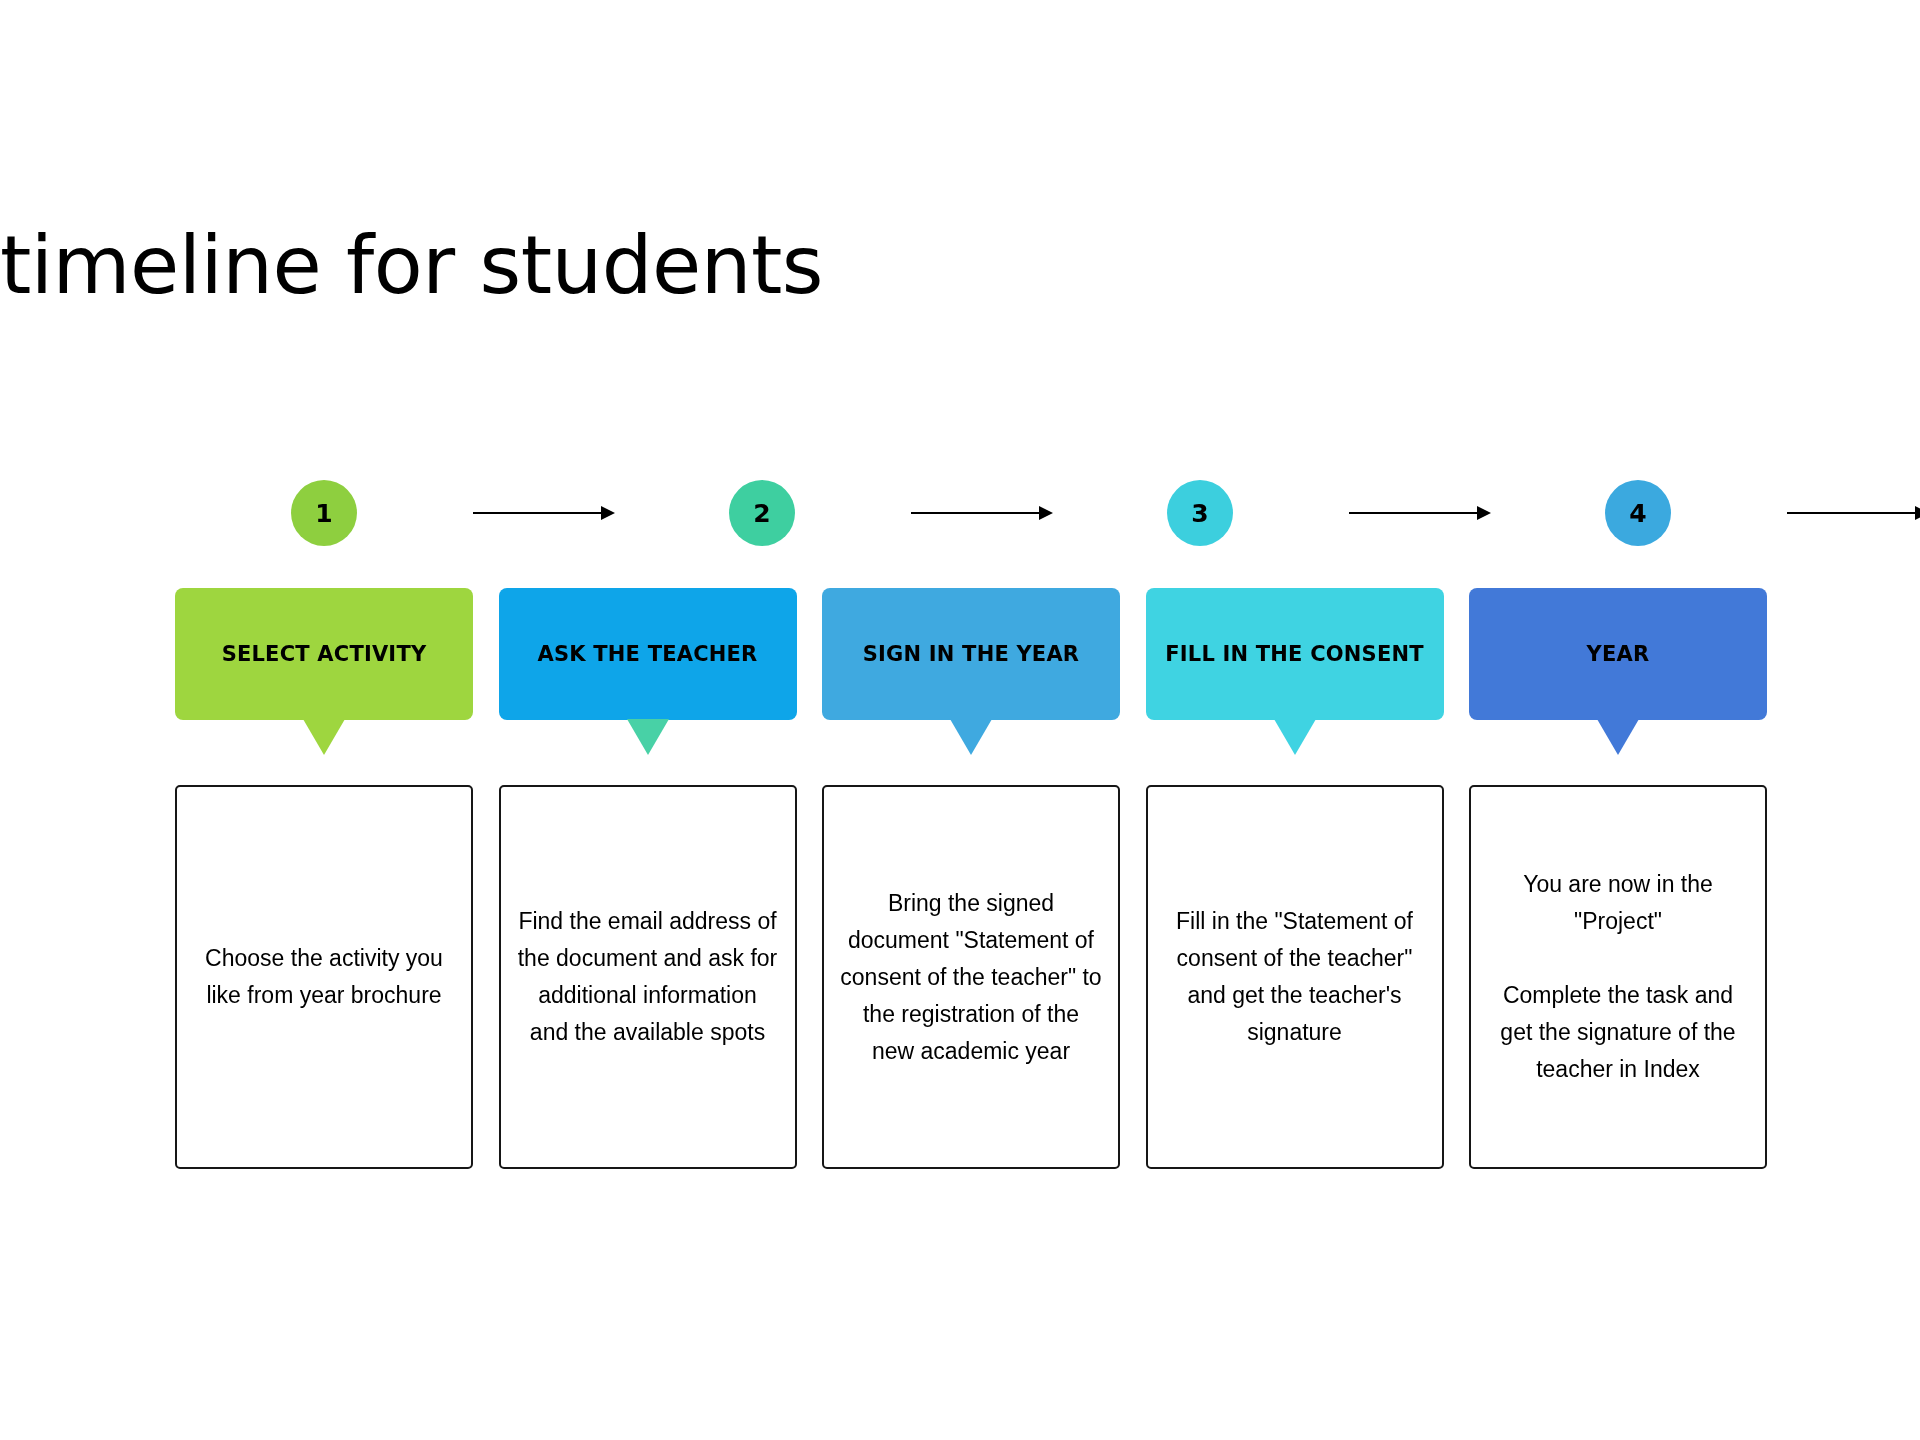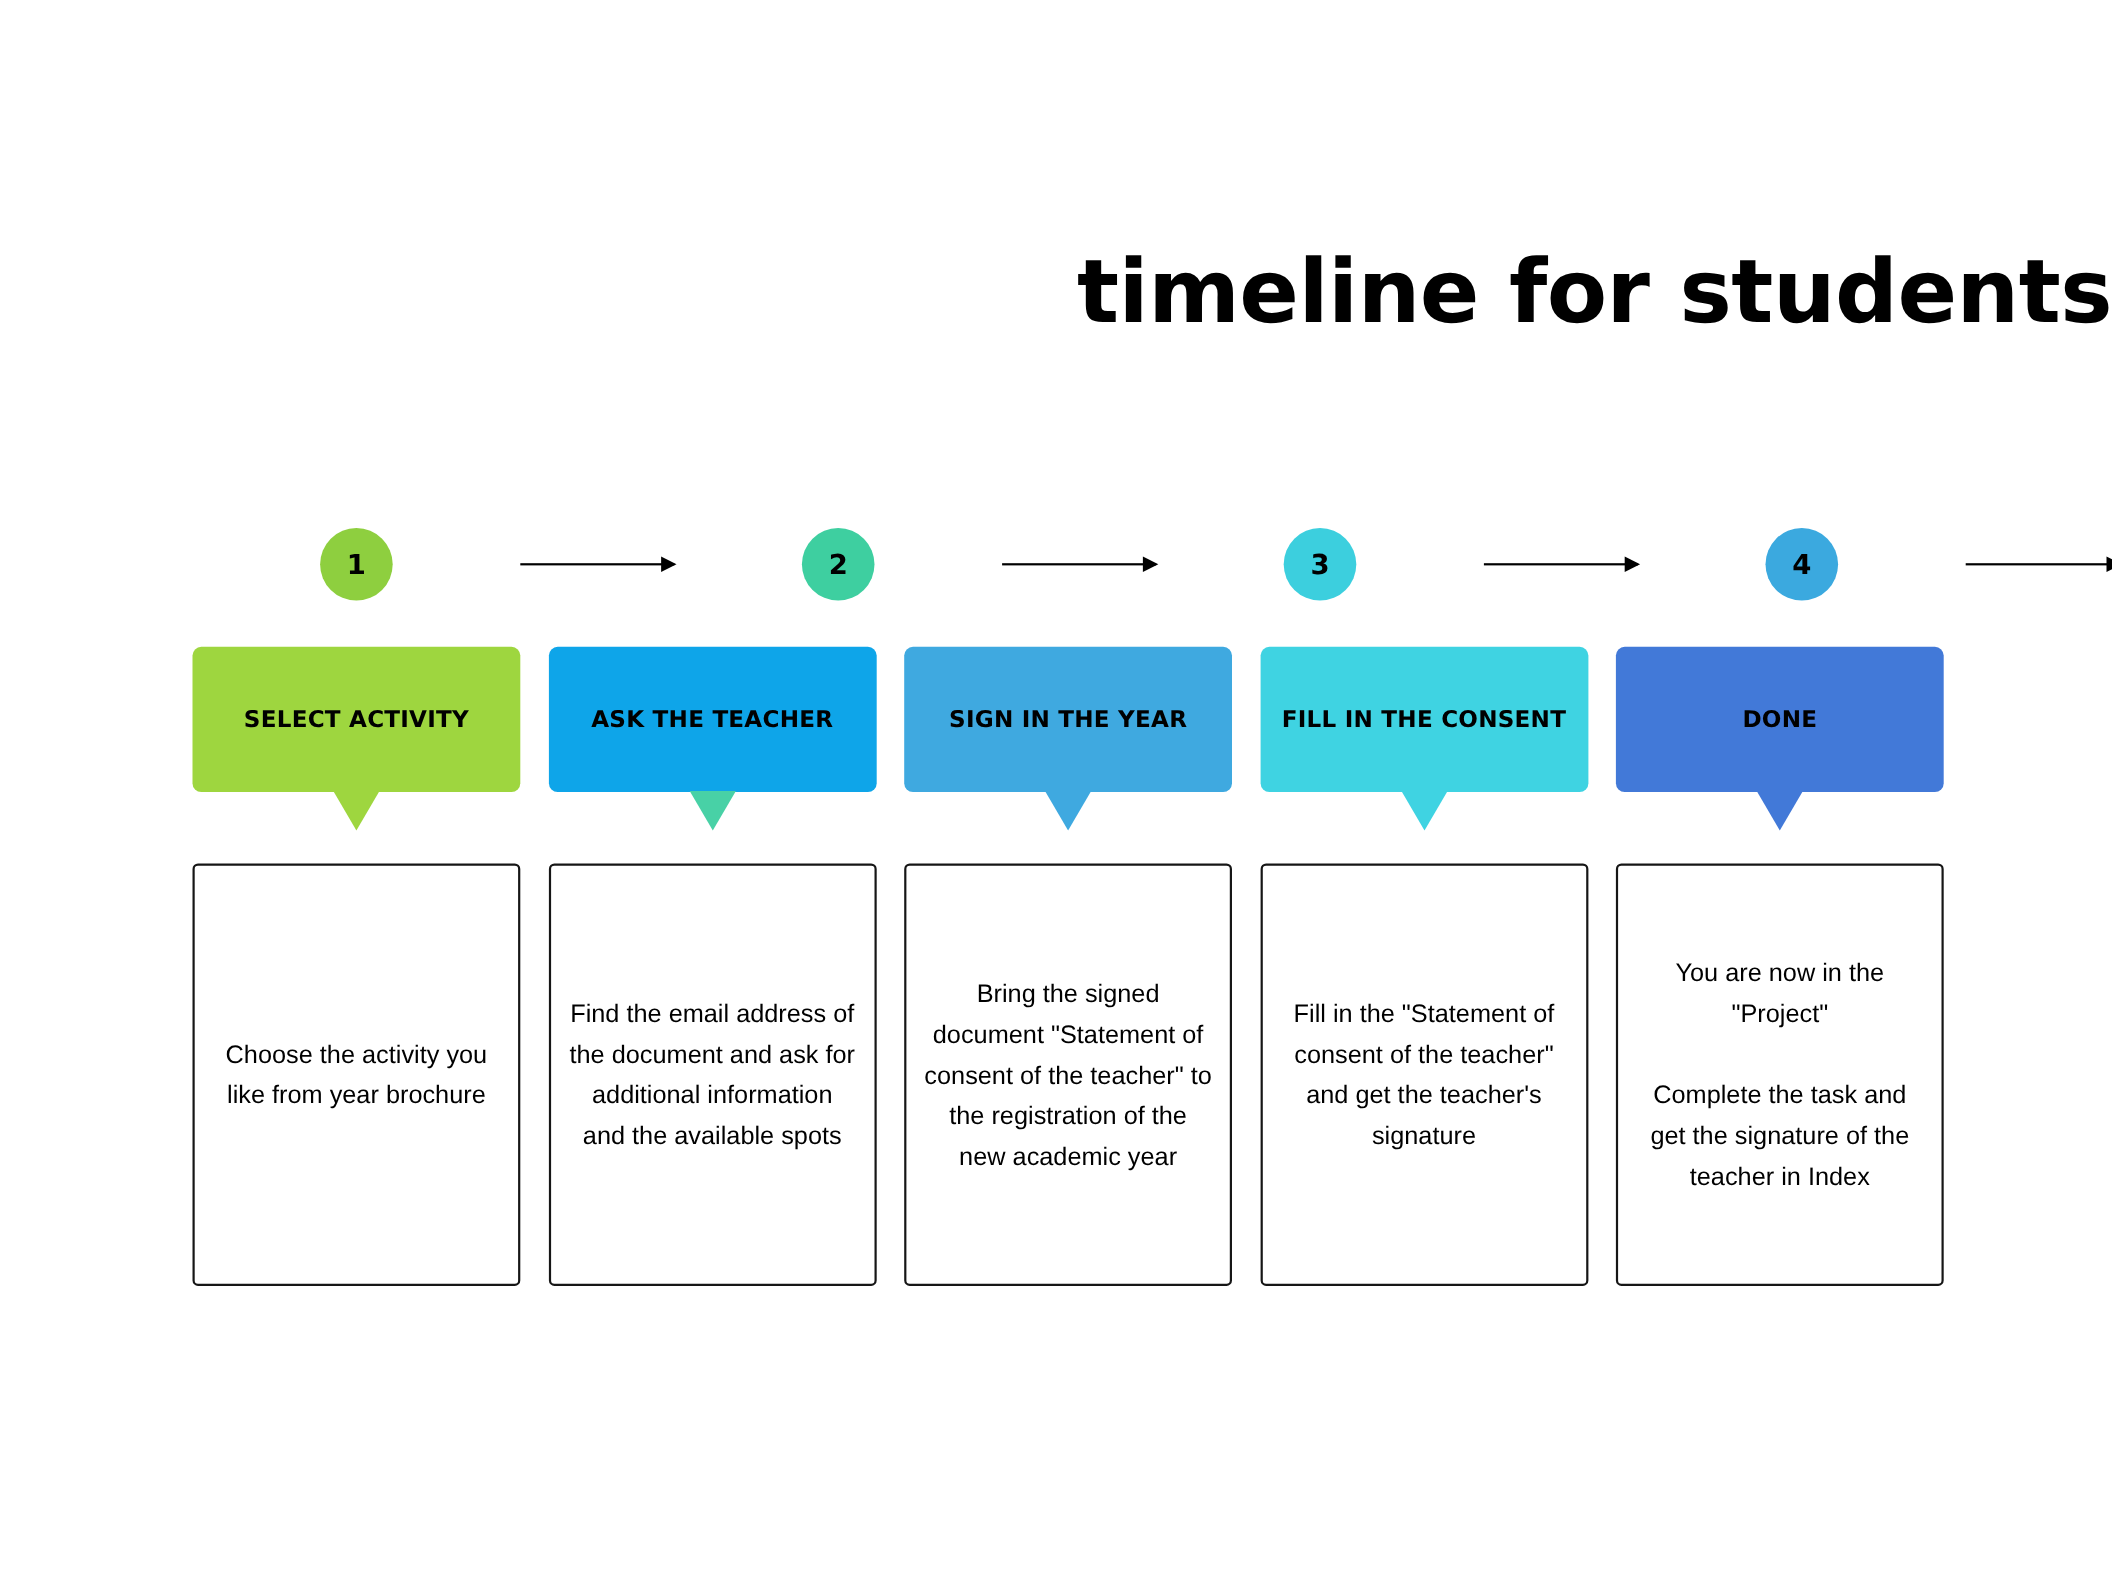--- a/index.html
+++ b/index.html
@@ -15,23 +15,23 @@
     overflow: hidden;
     position: relative;
   }
 
   
   .page-title {
     position: absolute;
     top: 218px;
     left: 0;
     width: 1920px;
-    text-align: right;
+    text-align: left;
     font-family: "DejaVu Sans", sans-serif;
-    font-weight: 700;
+    font-weight: 400;
     font-size: 80px;
     line-height: 96px;
     letter-spacing: -0.5px;
     color: #000000;
     white-space: nowrap;
   }
 
   
   .timeline {
     position: absolute;
@@ -275,21 +275,21 @@
         <div class="banner-tail" style="border-top-color: rgb(63, 211, 226);"></div>
       </div>
       <div class="desc-box">
         <div class="desc-text">Fill in the "Statement of consent of the teacher" and get the teacher's signature</div>
       </div>
     </div>
 
     <div class="card-col">
       <div class="banner-wrap">
         <div class="banner" style="background: rgb(66, 121, 216);">
-          <span class="banner-label">DONE</span>
+          <span class="banner-label">YEAR</span>
         </div>
         <div class="banner-tail" style="border-top-color: rgb(66, 121, 216);"></div>
       </div>
       <div class="desc-box">
         <div class="desc-text">You are now in the "Project"
 
 Complete the task and get the signature of the teacher in Index</div>
       </div>
     </div>
 

